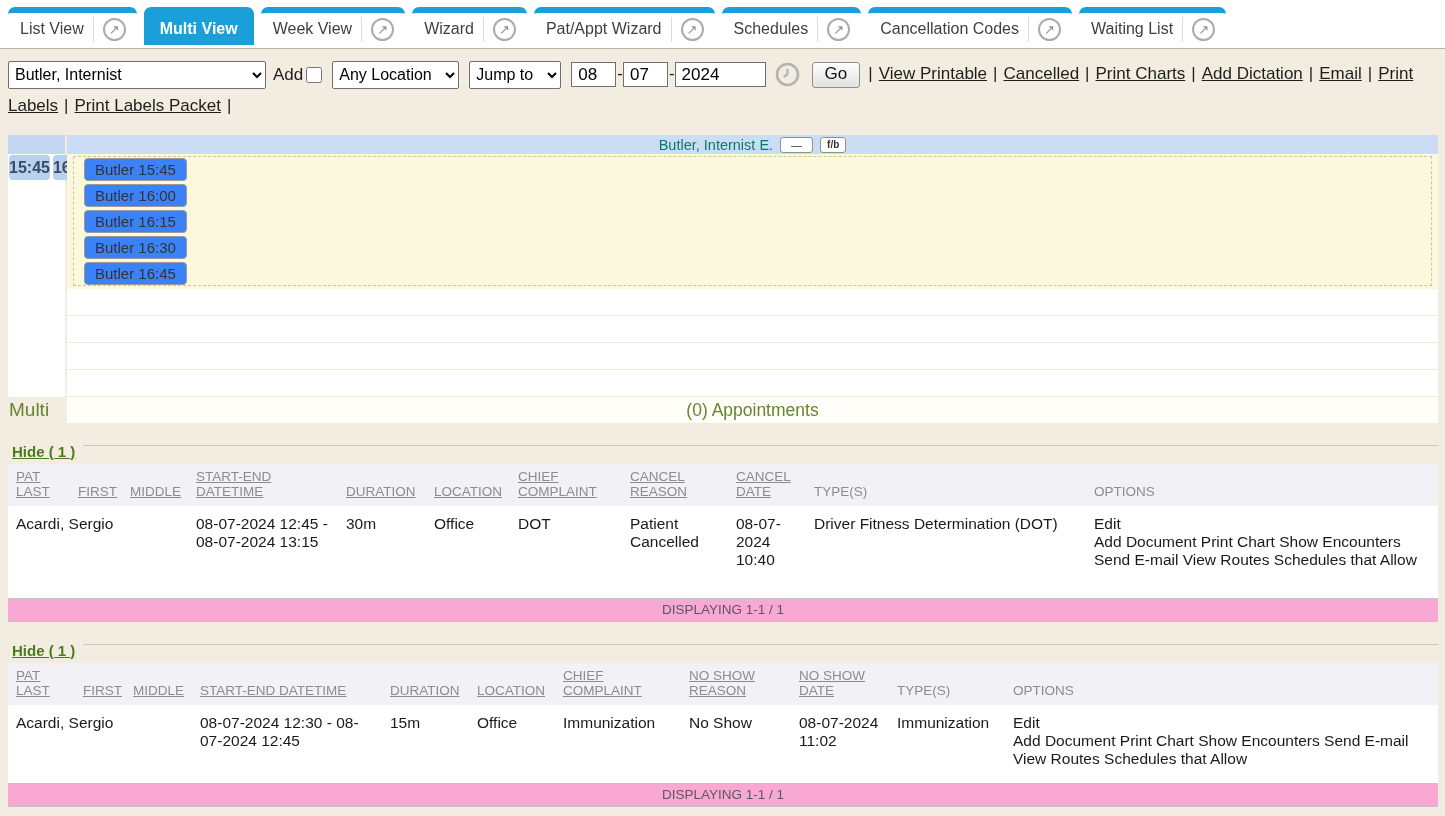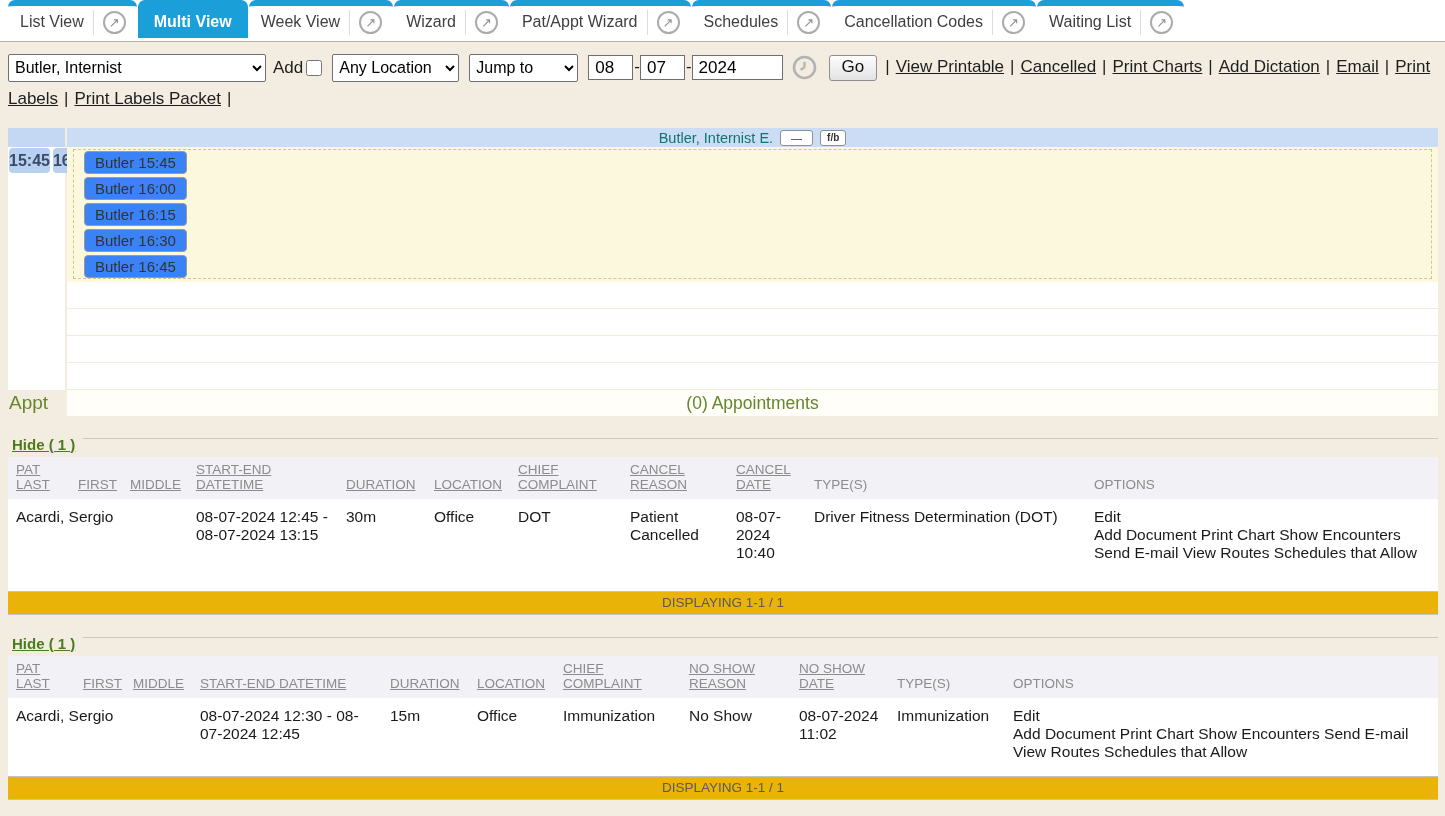--- a/index.html
+++ b/index.html
@@ -5,37 +5,37 @@
   * { margin:0; padding:0; box-sizing:border-box; }
   html,body { width:1445px; height:816px; }
   body {
     font-family:"Liberation Sans", sans-serif;
     background:#F2EDE0;
     overflow:hidden;
     position:relative;
   }
 
   
-  .tabbar { display:flex; align-items:flex-end; gap:1px; background:#FFFFFF; padding:7px 8px 3px; height:41px; }
+  .tabbar { display:flex; align-items:flex-end; gap:7px; background:#FFFFFF; padding:7px 8px 3px; height:48px; }
   .tab { display:flex; align-items:center; height:38px; background:#FFFFFF; border-top:6px solid #1B9FD9;
          border-radius:7px 7px 0 0; padding:0 4px 0 12px; cursor:pointer; }
   .tab-label { font-size:16px; color:#3F3F3F; padding-right:9px; white-space:nowrap; }
   .tab-divider { width:1px; height:25px; background:#DCDCDC; }
   .tab-ext { width:23px; height:23px; border:2px solid #ABABAB; border-radius:50%; display:flex; align-items:center;
              justify-content:center; margin:0 7px 0 9px; color:#8F8F8F; font-size:13px; line-height:1; }
   .tab.active { background:#1B9FD9; border-top-color:#1B9FD9; padding:0 16px; }
   .tab.active .tab-label { color:#FFFFFF; font-weight:bold; padding:0; }
 
   
   .toolbar { background:#F2EDE0; border-top:1px solid #B8B2A0; padding:9px 8px 6px; font-size:17px; color:#1E1E1E; line-height:31px; }
   .toolbar select { font-family:inherit; font-size:16px; height:28px; border:1px solid #6F6F6F; border-radius:2px;
                     background:#FFFFFF; vertical-align:middle; padding:0 2px; }
   .sel-provider { width:258px; }
   .sel-location { width:127px; margin-left:4px; }
-  .sel-jump { width:109px; margin-left:10px; }
+  .sel-jump { width:92px; margin-left:10px; }
   .add-label { margin:0 3px 0 7px; vertical-align:middle; }
   .add-check { width:16px; height:16px; vertical-align:middle; margin-right:6px; }
   .date-input { width:45px; height:25px; font-family:inherit; font-size:17px; border:1px solid #6F6F6F;
                 padding:0 2px 0 6px; vertical-align:middle; }
   .date-input.year { width:91px; }
   .date-sep { margin:0 0 0 1px; }
   .date-first { margin-left:10px; }
   .clock-ic { vertical-align:middle; margin:0 10px 0 9px; }
   .go-btn { font-family:inherit; font-size:17px; padding:1px 12px 3px; border:1px solid #8F8F8F; border-radius:3px;
             background:linear-gradient(#FDFDFD,#E2E2E2); vertical-align:middle; margin:0 7px 0 2px; cursor:pointer; color:#111; }
@@ -78,21 +78,21 @@
   .data-table { width:100%; border-collapse:collapse; table-layout:fixed; background:#FFFFFF; font-size:15.5px; color:#1A1A1A; }
   .data-table thead tr { background:#F2F2F6; }
   .data-table th { font-weight:normal; color:#8C8C8C; font-size:13.5px; text-align:left; vertical-align:bottom;
                    padding:5px 8px 7px; }
   .data-table th.sortable { text-decoration:underline; cursor:pointer; }
   .data-table td { vertical-align:top; padding:9px 8px 4px; }
   tr.row-cancelled { height:92px; }
   tr.row-noshow { height:78px; }
   .opt-edit { display:block; }
   .opt-flow { display:block; }
-  .table-footer { background:#eab308; border-top:1px solid #C3C3C3; border-bottom:1px solid #C3C3C3; text-align:center;
+  .table-footer { background:#f9a8d4; border-top:1px solid #C3C3C3; border-bottom:1px solid #C3C3C3; text-align:center;
                   font-size:13.5px; color:#5A5A5A; padding:3px 0 4px; }
 </style>
 </head>
 <body>
 
 <div class="tabbar">
   <div class="tab">
     <span class="tab-label">List View</span>
     <span class="tab-divider"></span>
     <span class="tab-ext">
@@ -191,21 +191,21 @@
           <button class="slot-btn">Butler 16:45</button>
         </div>
       </div>
       <div class="white-row"></div>
       <div class="white-row"></div>
       <div class="white-row"></div>
       <div class="white-row"></div>
     </div>
   </div>
   <div class="total-row">
-    <div class="total-label">Appt</div>
+    <div class="total-label">Multi</div>
     <div class="total-main">(0) Appointments</div>
   </div>
 </div>
 
 <div class="section">
   <div class="section-head">
     <a class="hide-link">Hide ( 1 )</a>
     <div class="head-line"></div>
   </div>
   <table class="data-table">

